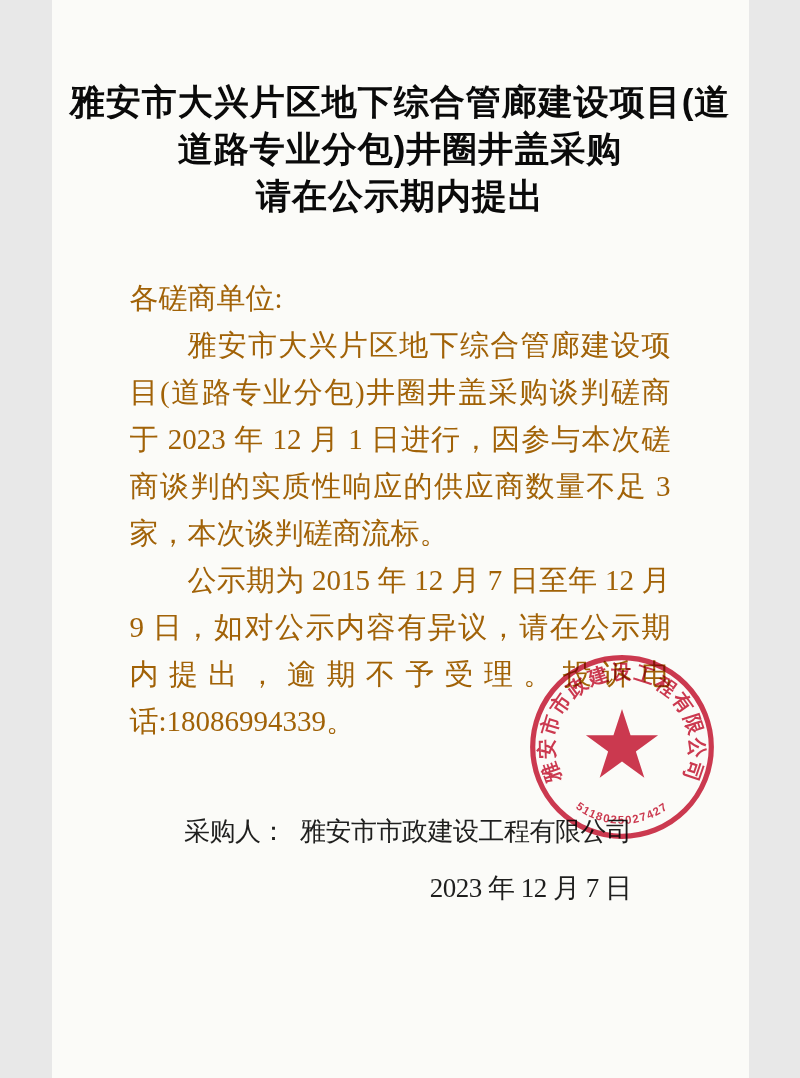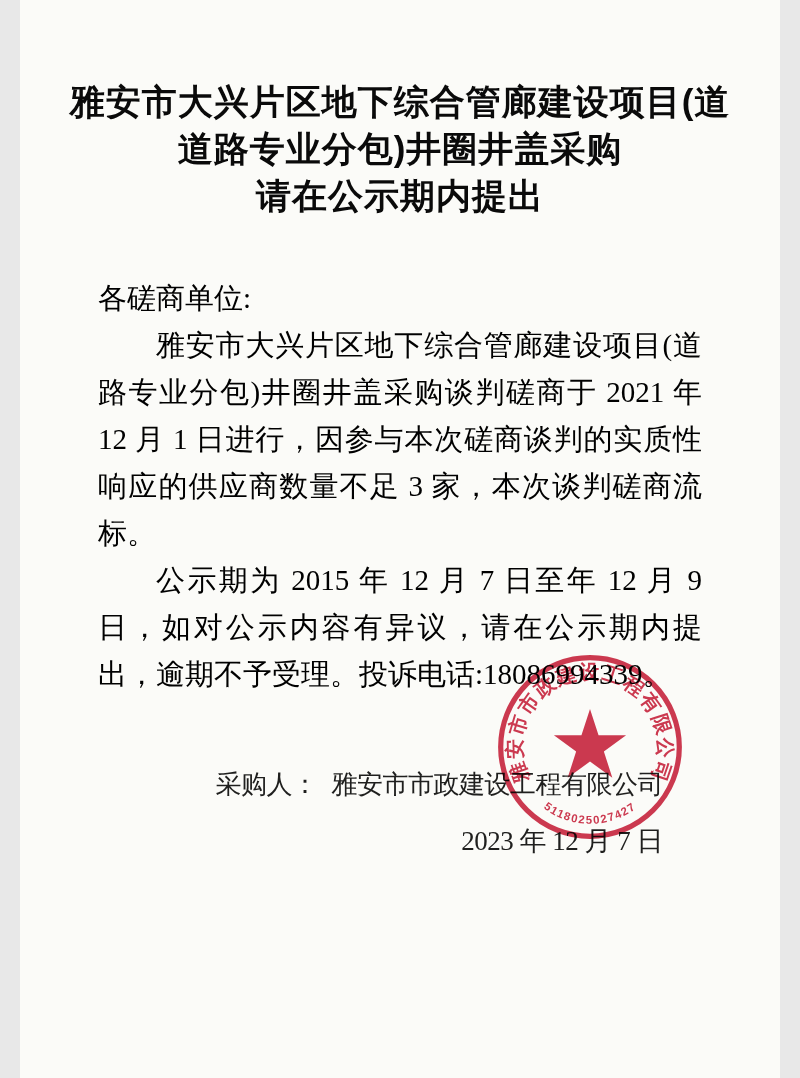--- a/index.html
+++ b/index.html
@@ -1,19 +1,19 @@
 <!DOCTYPE html>
 <html><head>
 <meta charset="utf-8">
 <style>
   * { margin: 0; padding: 0; box-sizing: border-box; }
   html, body { background: #e8e8e8; }
   .page {
     position: relative;
-    width: 760px;
+    width: 697px;
     height: 1078px;
     margin: 0 auto;
     background: #fbfbf8;
     color: #1f1f1e;
     overflow: hidden;
     font-family: "Liberation Serif", "DejaVu Serif", serif;
   }
   .doc-title {
     padding-top: 78px;
     text-align: center;
@@ -23,21 +23,21 @@
     line-height: 47px;
     letter-spacing: 1px;
     color: #0a0a0a;
   }
   .doc-body {
     margin-top: 56px;
     padding: 0 78px;
     font-size: 29px;
     line-height: 47px;
     text-align: justify;
-    color: #000000;
+    color: #a16207;
   }
   .doc-body p.indent { text-indent: 58px; }
   .sig-block {
     margin-top: 63px;
     padding: 0 117px 0 78px;
     text-align: right;
     font-size: 26px;
     line-height: 47px;
     letter-spacing: -0.5px;
     color: #1f1f1e;
@@ -75,21 +75,21 @@
 <div class="page">
 
   <div class="doc-title">
     <div>雅安市大兴片区地下综合管廊建设项目(道</div>
     <div>道路专业分包)井圈井盖采购</div>
     <div>请在公示期内提出</div>
   </div>
 
   <div class="doc-body">
     <p>各磋商单位:</p>
-    <p class="indent">雅安市大兴片区地下综合管廊建设项目(道路专业分包)井圈井盖采购谈判磋商于 2021 年 12 月 1 日进行，因参与本次磋商谈判的实质性响应的供应商数量不足 3 家，本次谈判磋商流标。</p>
+    <p class="indent">雅安市大兴片区地下综合管廊建设项目(道路专业分包)井圈井盖采购谈判磋商于 2023 年 12 月 1 日进行，因参与本次磋商谈判的实质性响应的供应商数量不足 3 家，本次谈判磋商流标。</p>
     <p class="indent">公示期为 2015 年 12 月 7 日至年 12 月 9 日，如对公示内容有异议，请在公示期内提出，逾期不予受理。投诉电话:18086994339。</p>
   </div>
 
   <div class="sig-block">
     <div class="sig-line"><span>采购人：</span><span class="gap"></span><span>雅安市市政建设工程有限公司</span></div>
     <div class="date-line">2023 年 12 月 7 日</div>
   </div>
 
   <div class="seal">
     <svg viewBox="0 0 200 200" xmlns="http://www.w3.org/2000/svg">

